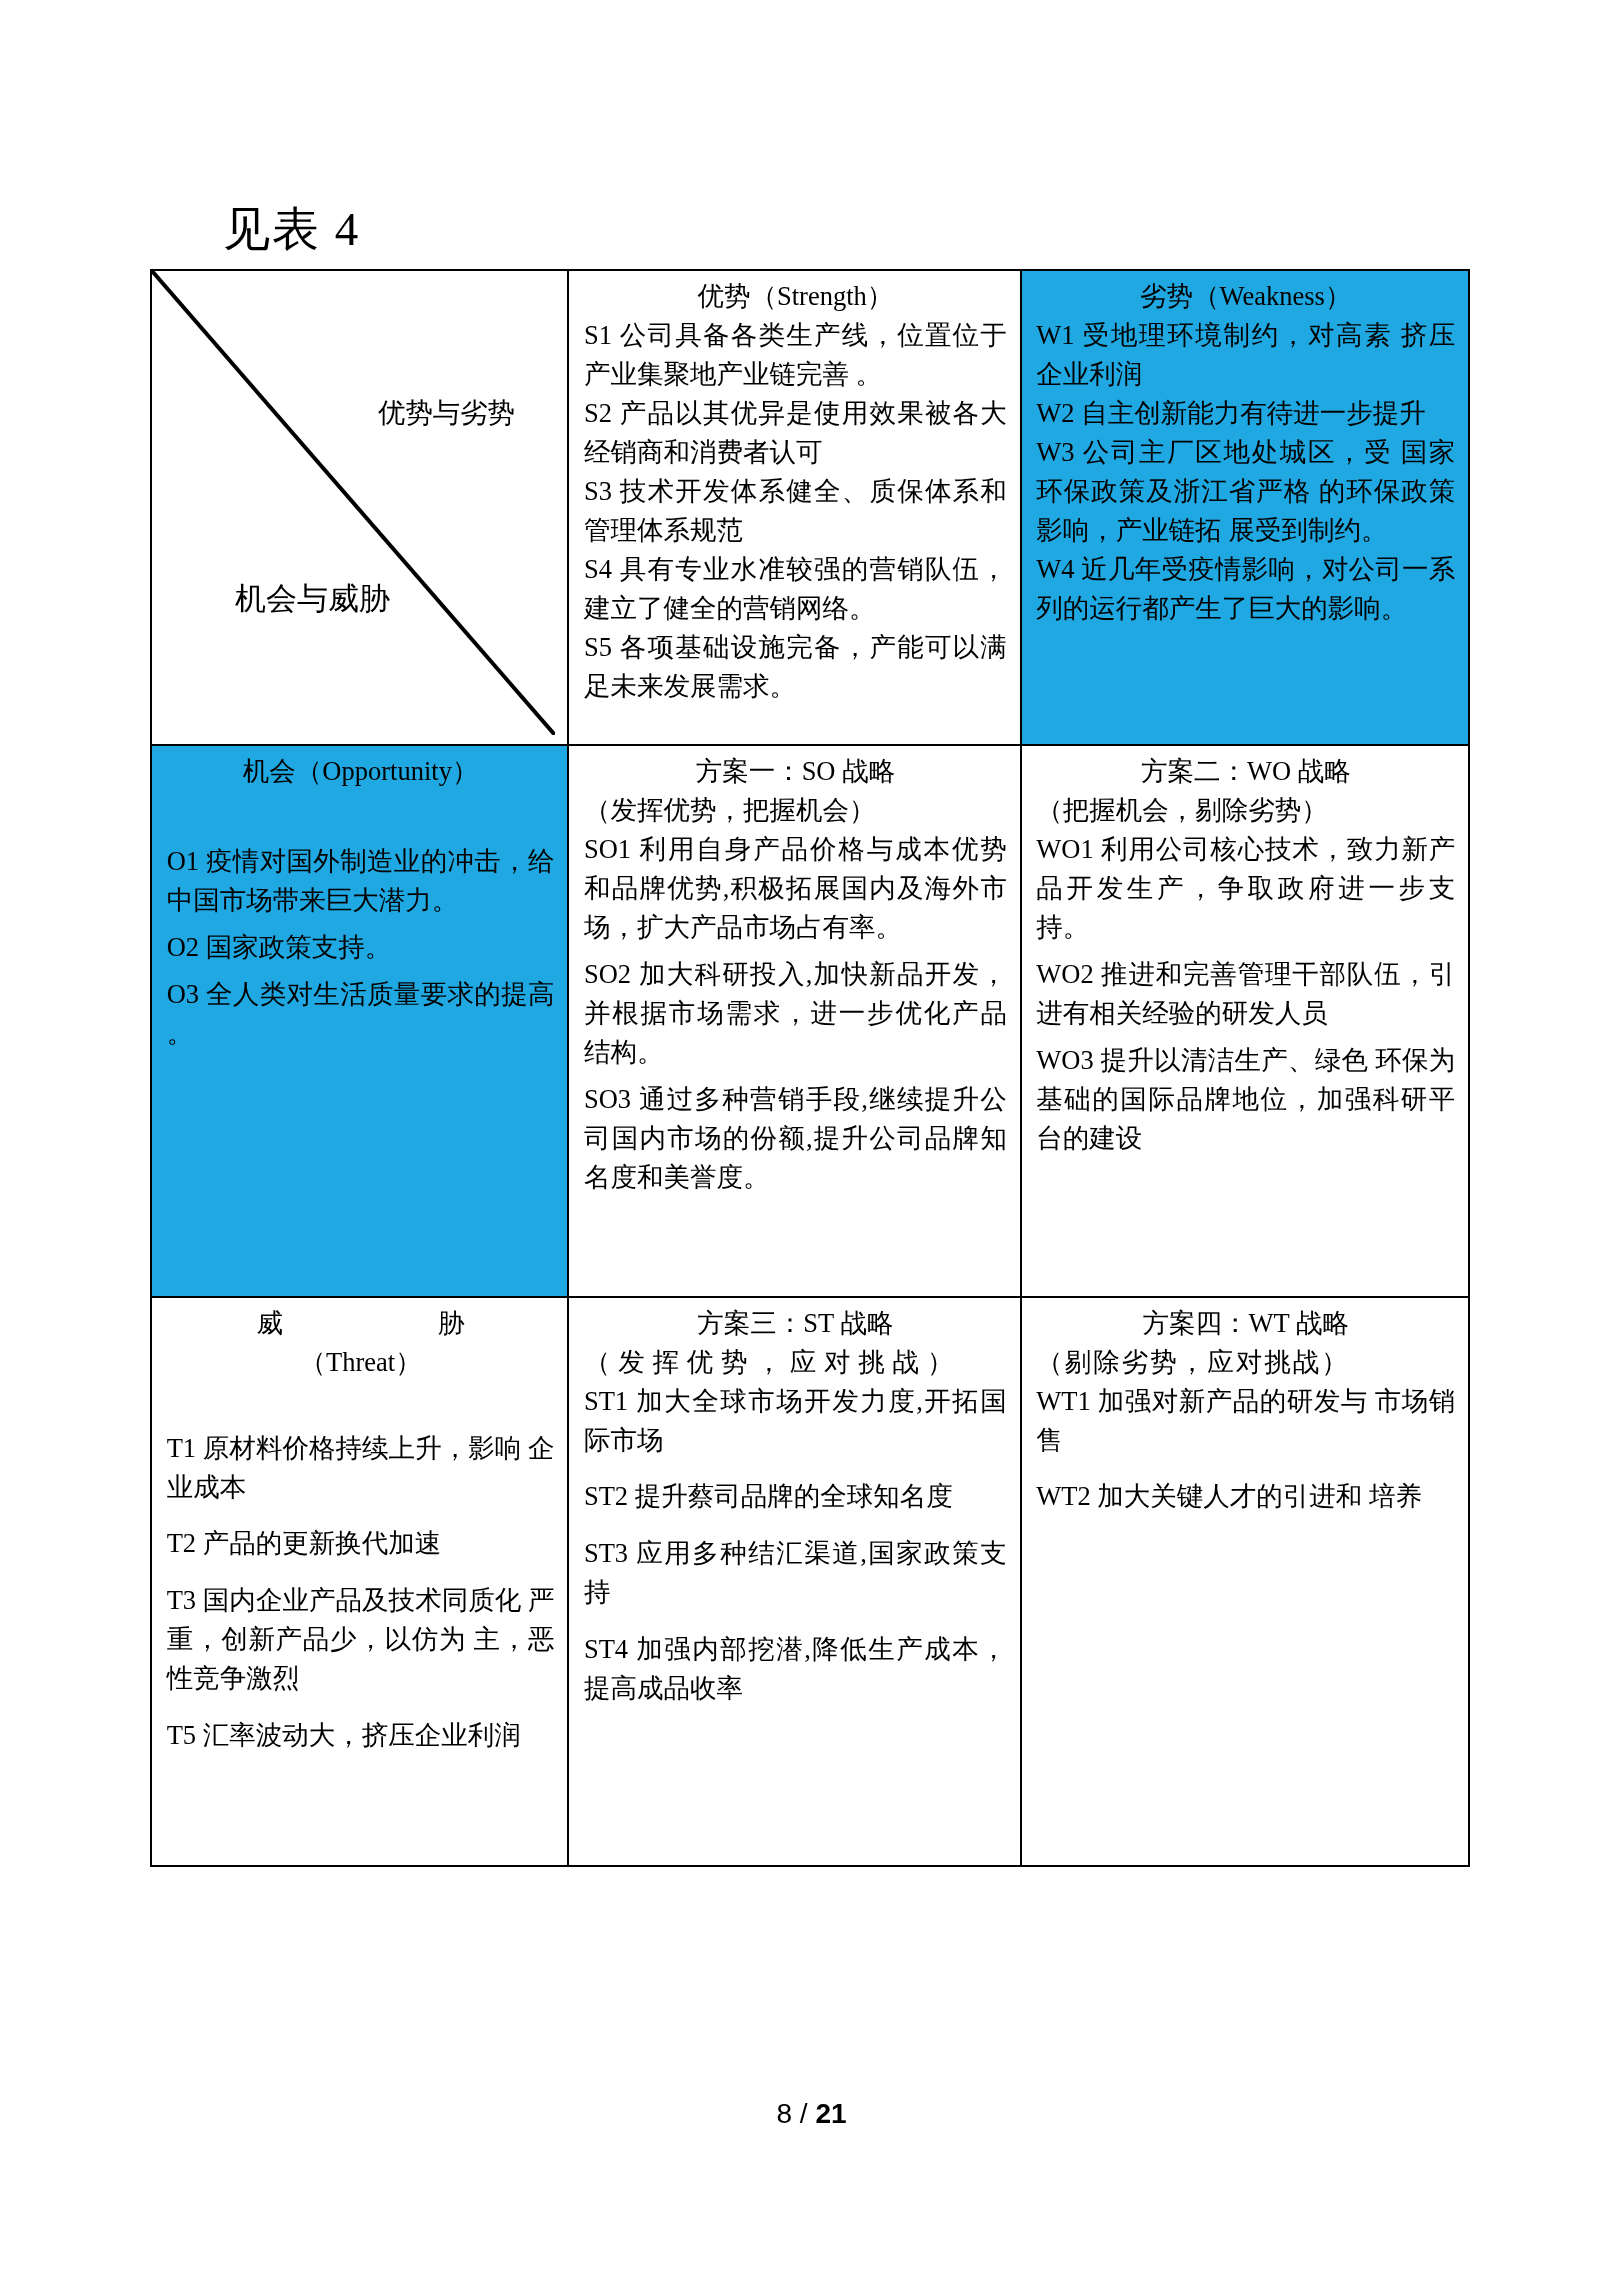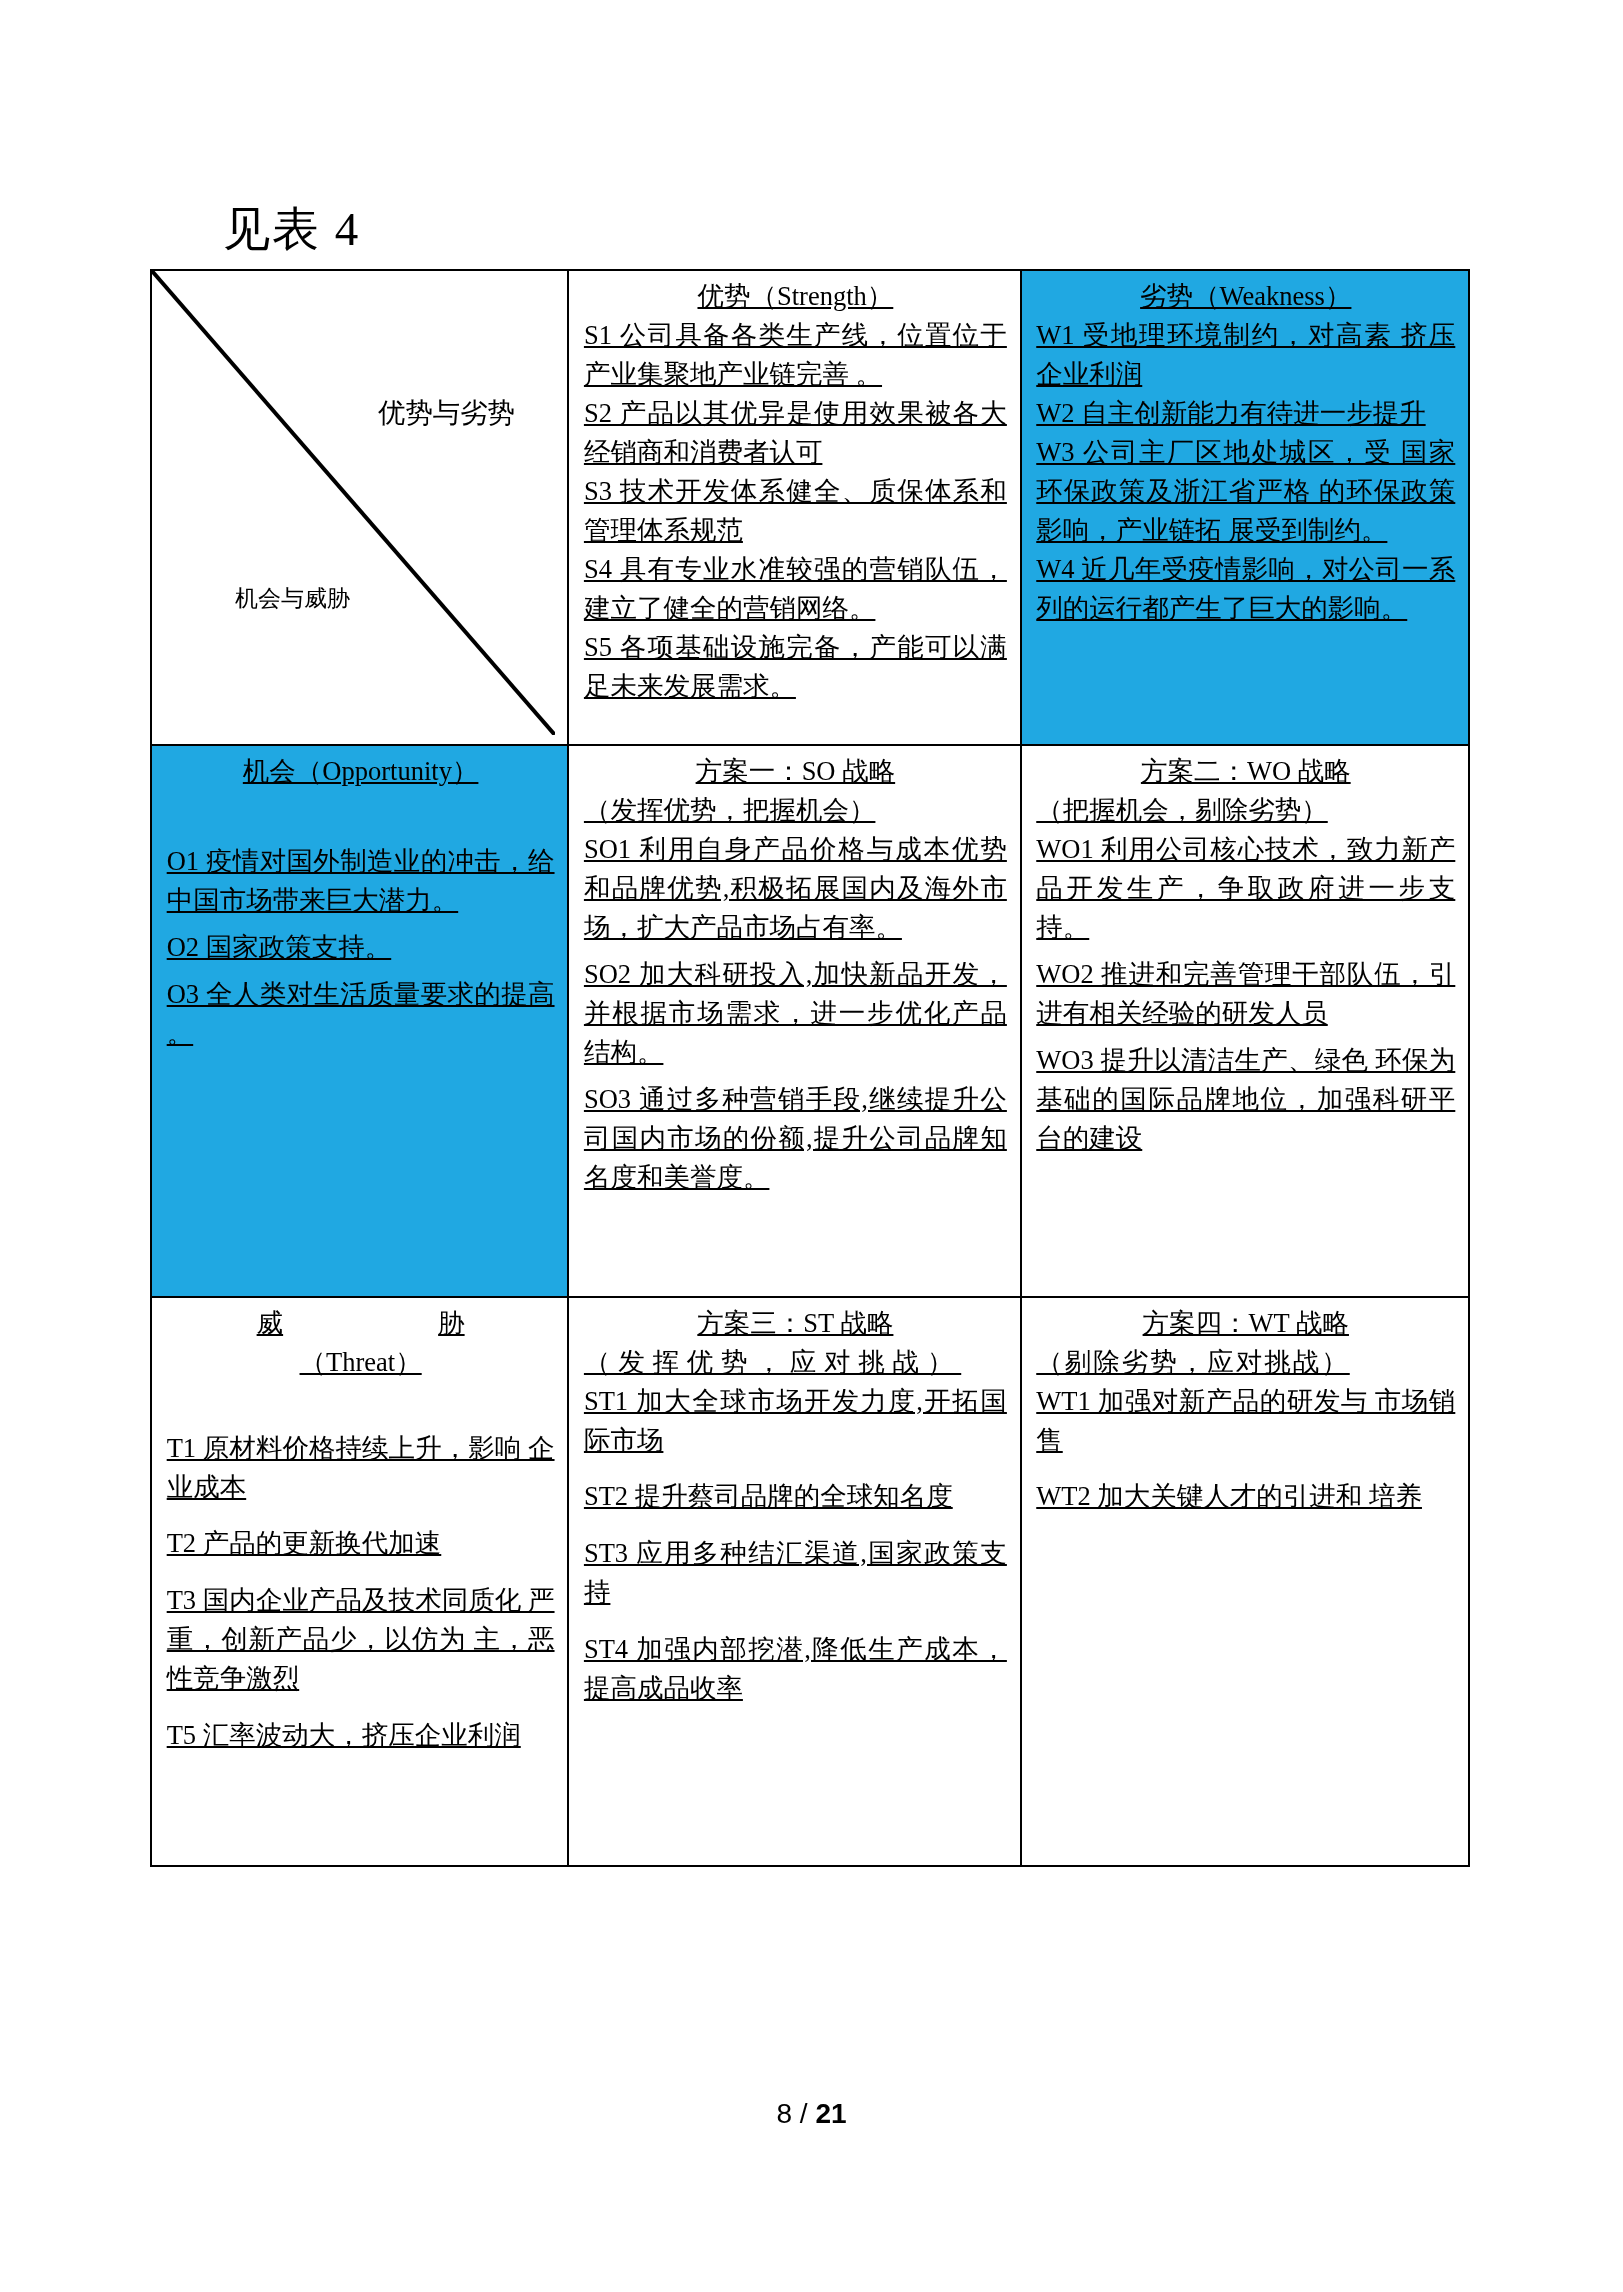--- a/index.html
+++ b/index.html
@@ -13,41 +13,41 @@
   .swot-table{
     position:absolute;left:150px;top:269px;width:1320px;height:1598px;
     box-sizing:border-box;border:2.9px solid #000;
     display:grid;
     grid-template-columns:425fr 463fr 459fr;
     grid-template-rows:484fr 564fr 582fr;
   }
   .cell{
     box-sizing:border-box;position:relative;overflow:hidden;
     padding:5.9px 12.7px 3.9px 14.7px;
-    font-size:26.5px;line-height:39px;text-decoration:underline;
+    font-size:26.5px;line-height:39px;
   }
   .cell.bl{border-left:2.9px solid #000;}
   .cell.bt{border-top:2.9px solid #000;}
   .cell.hl{background:var(--hl,#20a8e2);}
   .cell-header{text-align:center;}
   .cell-sub{text-align:left;}
   .cell-sub.centered{text-align:left;}
   .items p{margin:0;text-align:justify;}
   .items.tight p{margin:0;}
   .items.med p{margin:0 0 7.8px 0;}
   .items.loose p{margin:0 0 17.6px 0;}
   .opp-header{margin-bottom:51px;}
   .threat-header-cn{
     display:flex;justify-content:center;column-gap:155px;
   }
   .threat-header-gap{height:47px;}
   .corner-cell{padding:0;}
   .corner-svg{position:absolute;left:0;top:0;width:97%;height:98%;}
   .corner-label-top{position:absolute;left:226px;top:123px;font-size:27.4px;}
-  .corner-label-bottom{position:absolute;left:83px;top:308px;font-size:23px;}
+  .corner-label-bottom{position:absolute;left:83px;top:308px;font-size:31px;}
   .st-sub{letter-spacing:7.8px;}
   .wt-sub{letter-spacing:2px;}
   .page-footer{
     position:absolute;left:0;right:0;top:2098px;text-align:center;
     font-size:28px;font-family:"Liberation Sans","DejaVu Sans",sans-serif;
   }
   .page-footer .total{font-weight:bold;}
 </style>
 </head>
 <body>

